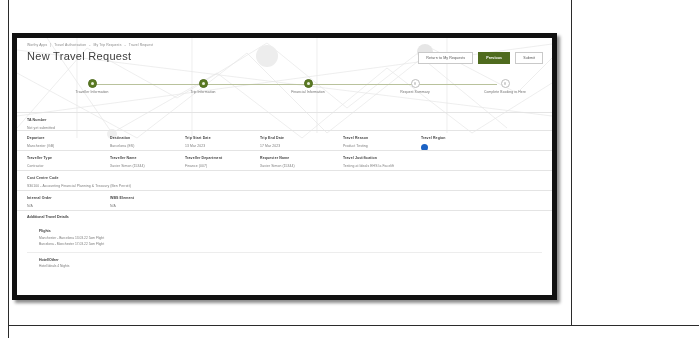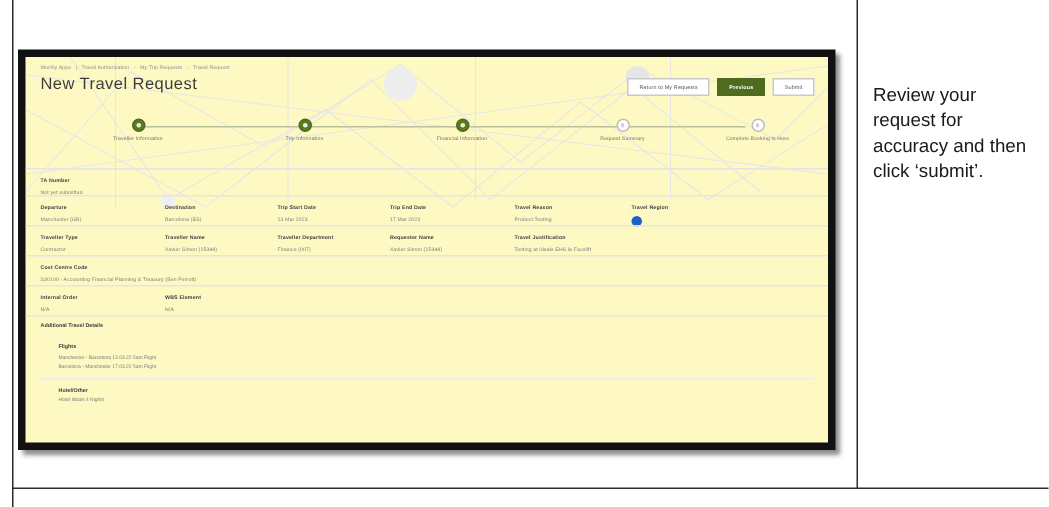--- a/index.html
+++ b/index.html
@@ -10,21 +10,21 @@
   #page{position:absolute;left:0;top:0;width:699px;height:338px;}
   .outer-border{position:absolute;box-sizing:border-box;}
   .ob-left   {left:8px;  top:0;    width:1px;  height:338px; background:#2b2b2b;}
   .ob-bottom {left:8px;  top:325px;width:691px;height:1px;   background:#2b2b2b;}
   .ob-divider{left:571px;top:0;    width:1px;  height:326px; background:#2b2b2b;}
 
   
   .shot-frame{position:absolute;left:12px;top:33px;width:545px;height:267px;
               background:#111111;padding:5px;box-sizing:border-box;
               box-shadow:3px 3px 3px rgba(0,0,0,.45);}
-  .shot{position:relative;width:100%;height:100%;background:#fef9c3;overflow:hidden;}
+  .shot{position:relative;width:100%;height:100%;background:#ffffff;overflow:hidden;}
 
   
   .deco{position:absolute;left:0;top:0;width:100%;height:100%;pointer-events:none;}
 
   
   .breadcrumb{position:absolute;left:10px;top:4px;font-size:3.4px;color:#8a8a8a;
               letter-spacing:.1px;white-space:nowrap;line-height:6px;}
   .breadcrumb span{color:#8a8a8a;}
   .bc-sep{padding:0 2px;color:#bbb;}
 
@@ -240,16 +240,15 @@
         <div class="inner">
           <div class="inner-title">Hotel/Other</div>
           <div class="inner-line">Hotel Ideals 4 Nights</div>
         </div>
       </div>
 
     </div>
   </div>
 
   <div class="notes">
-    <p>Review your request for accuracy and then click ‘submit’.</p>
   </div>
 
 </div>
 
 </body></html>

